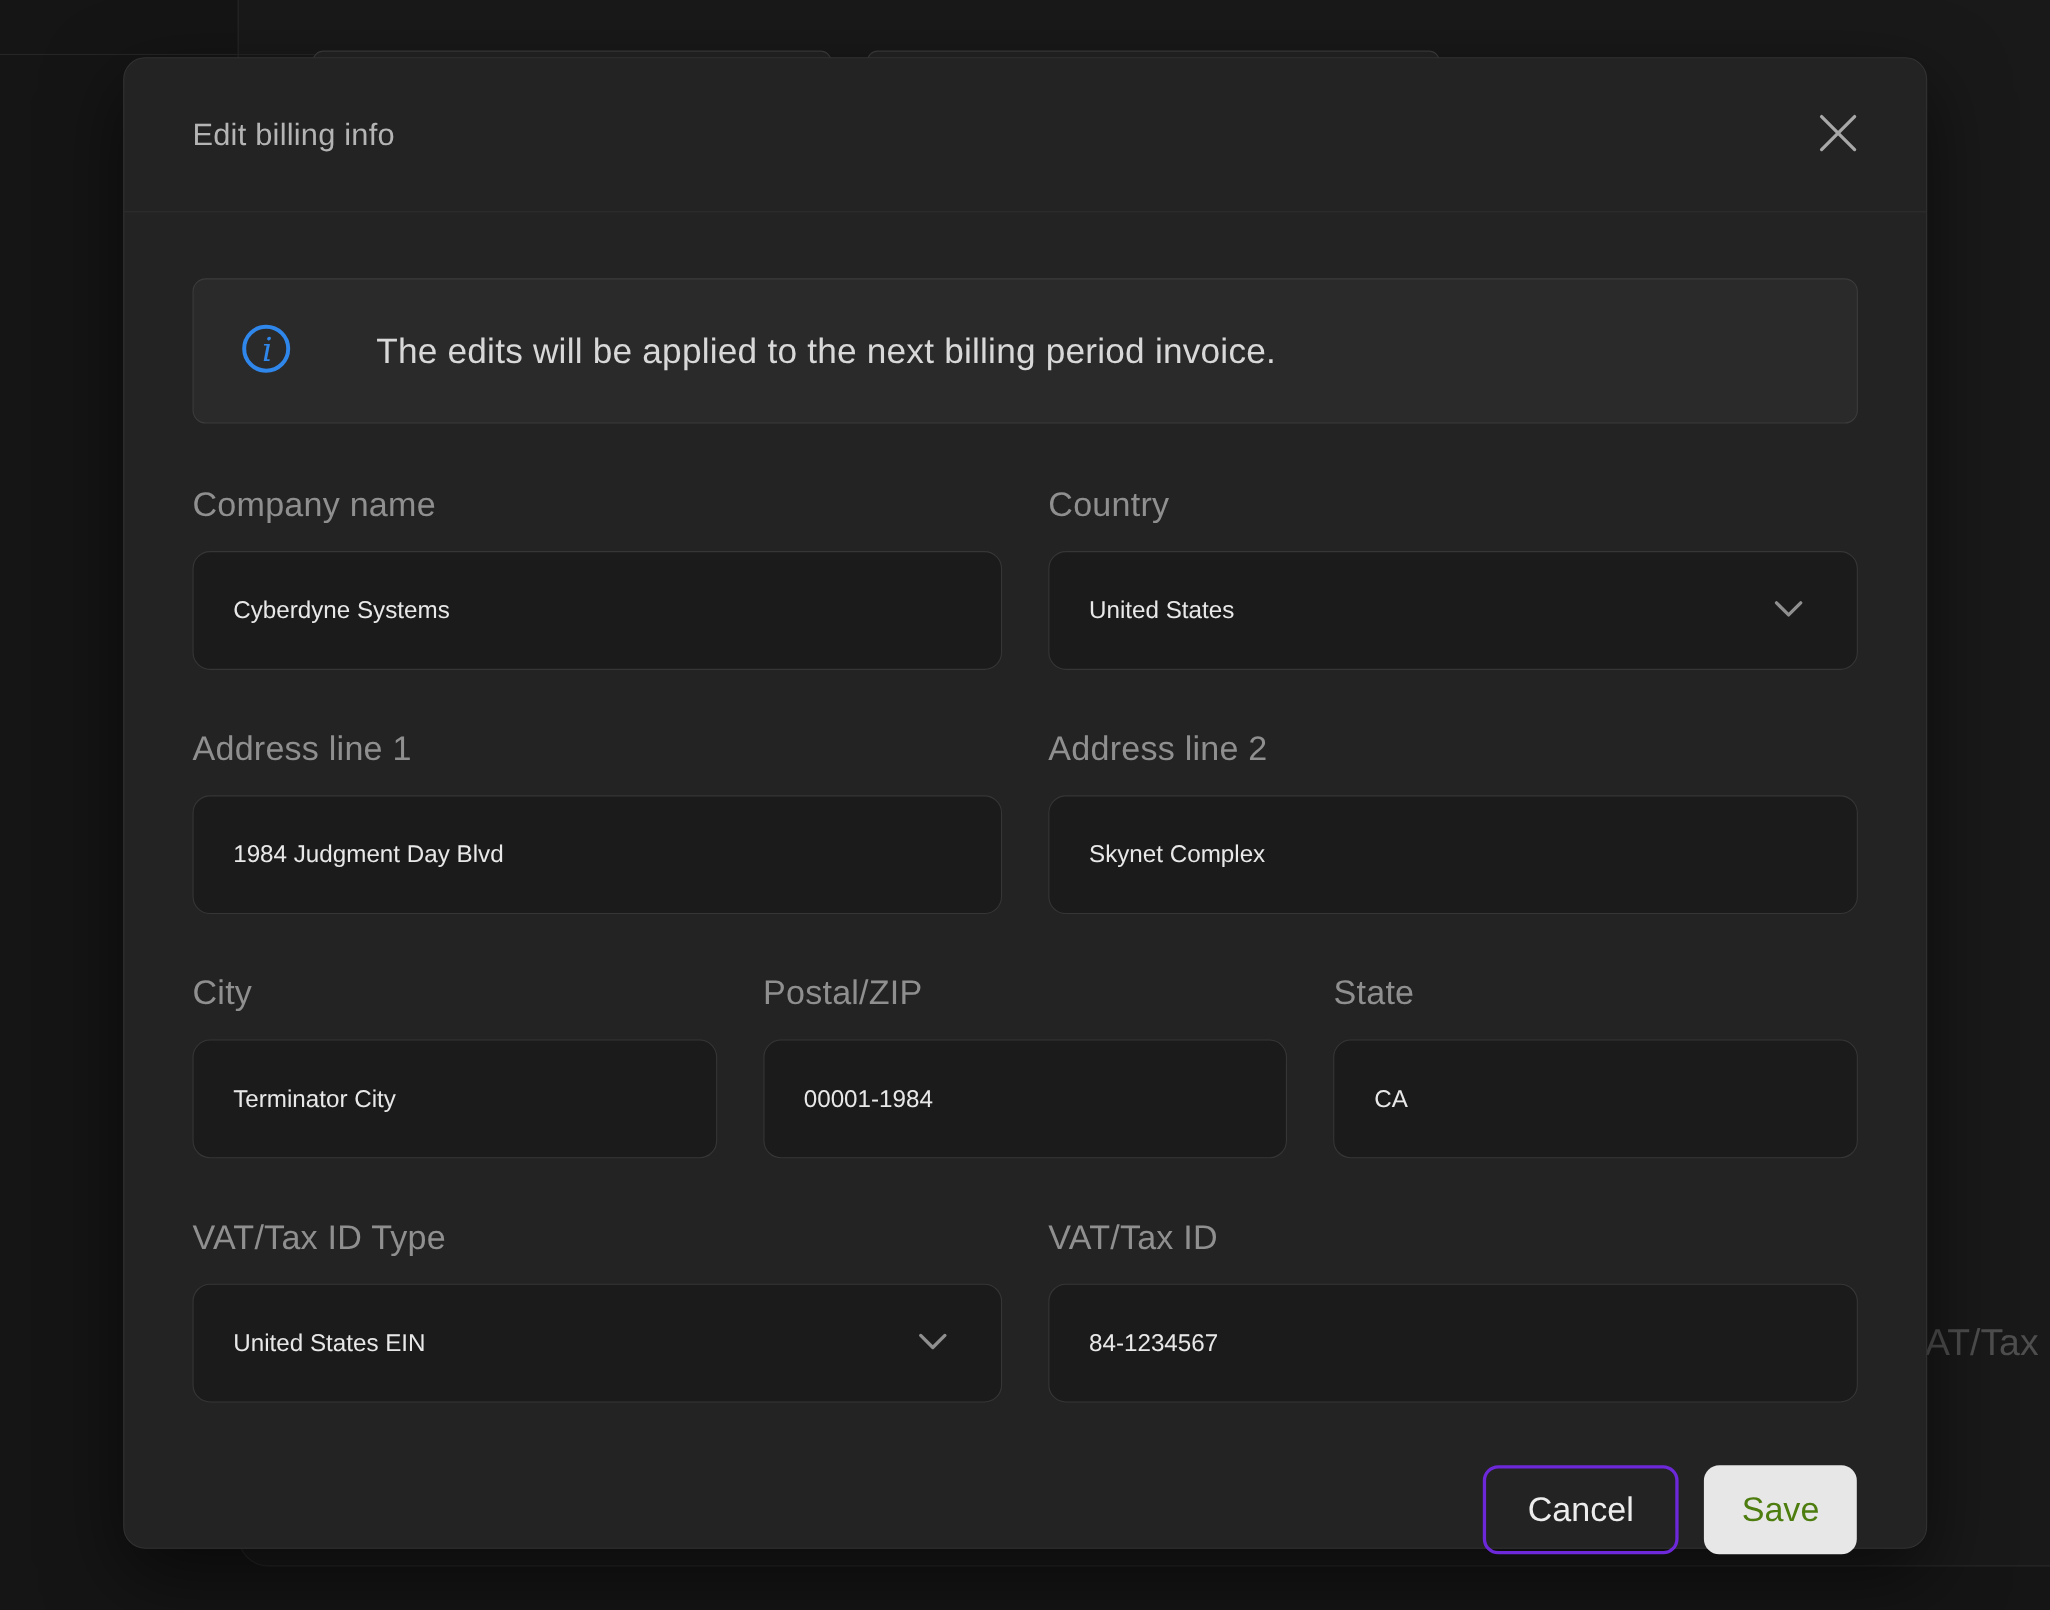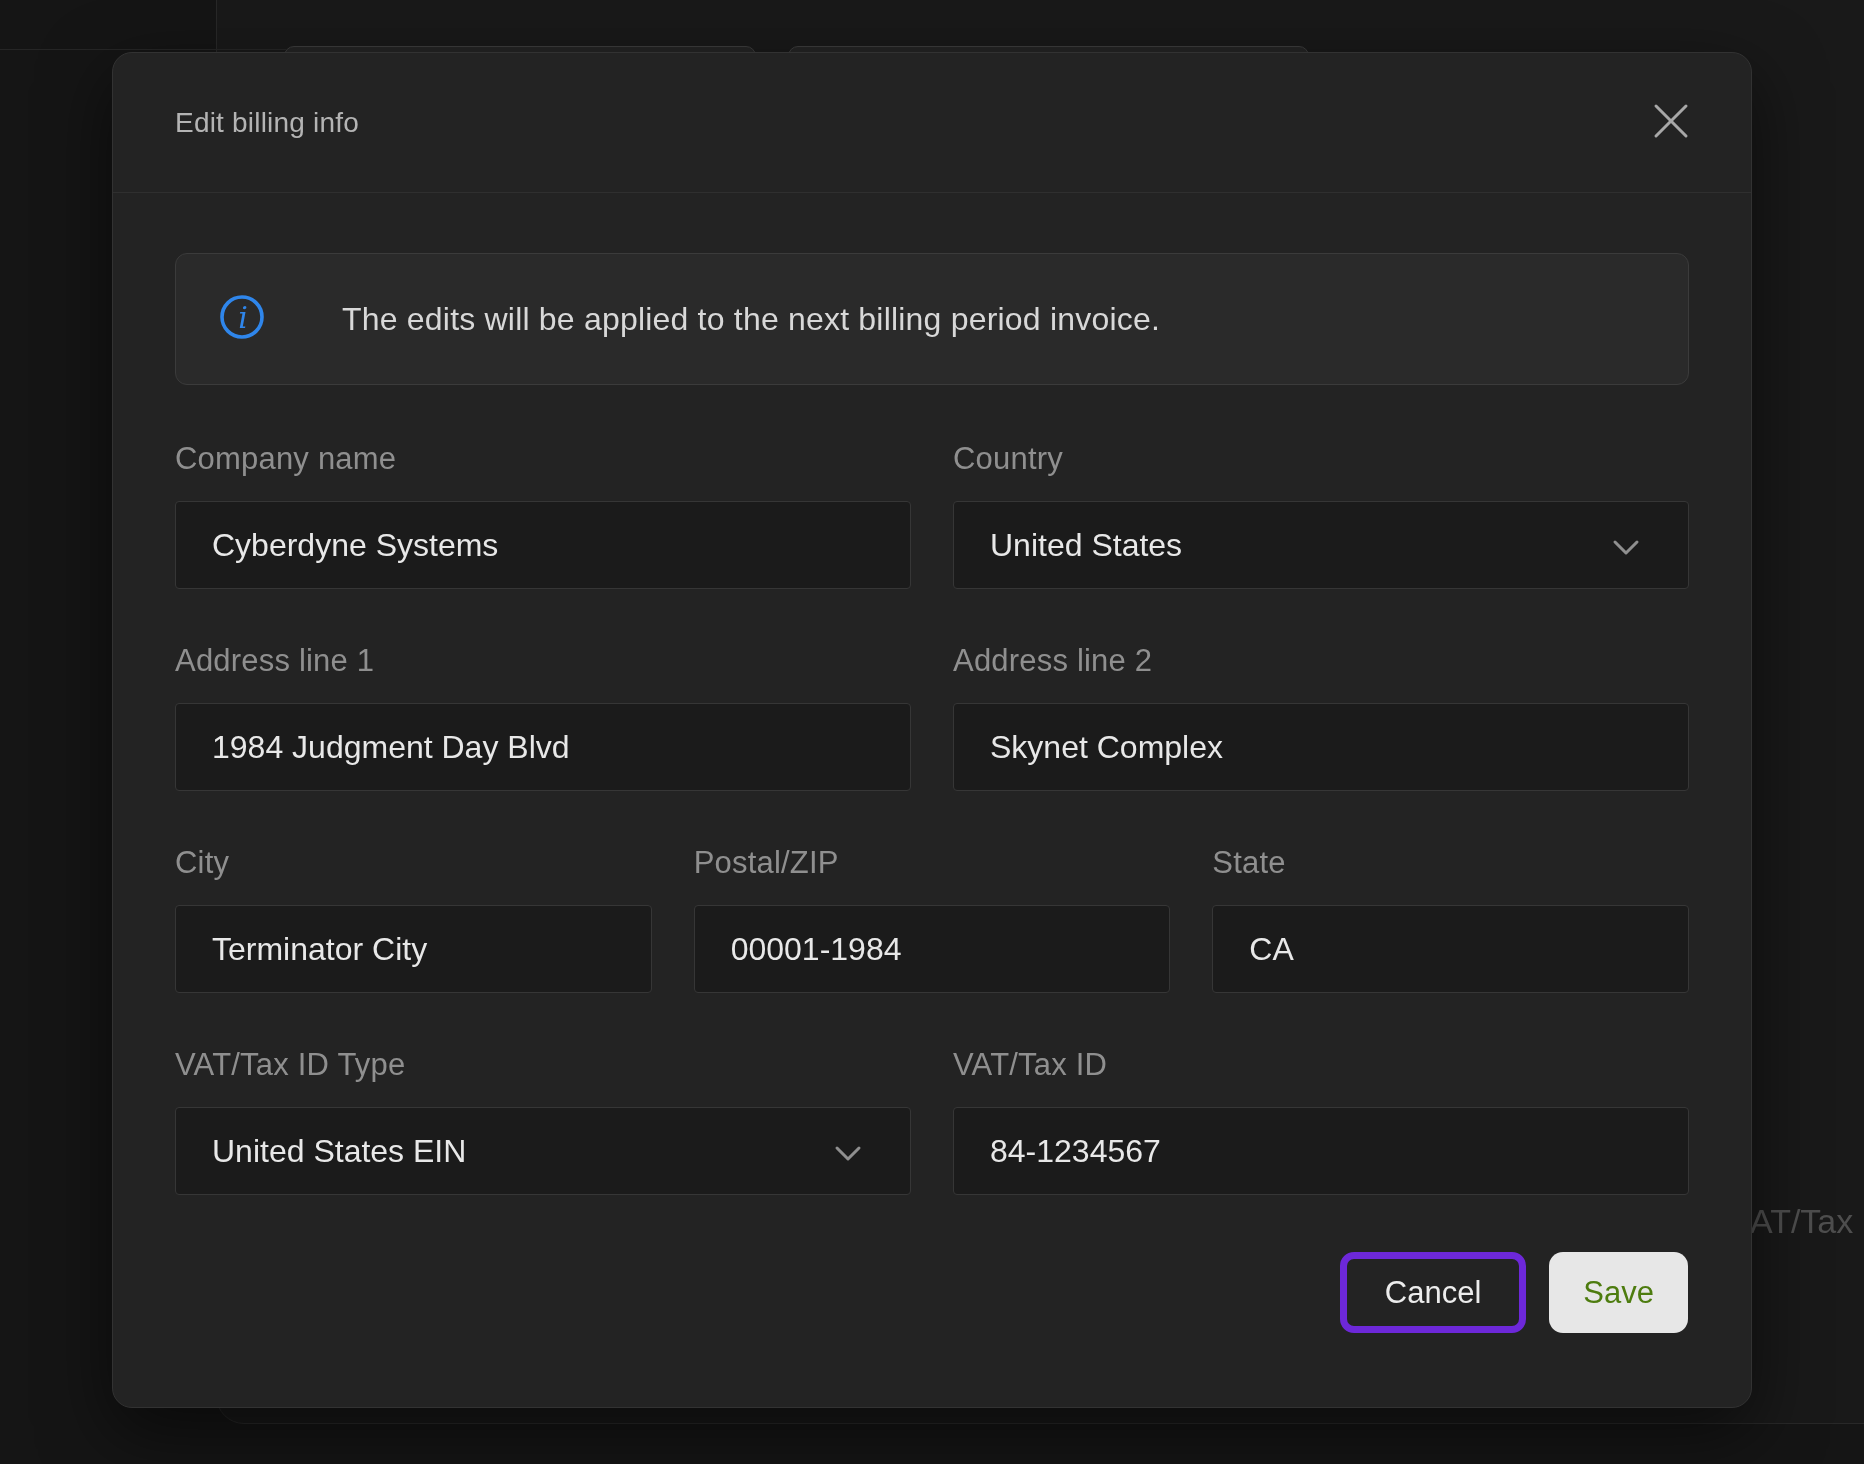--- a/index.html
+++ b/index.html
@@ -103,26 +103,26 @@
 
   .field-label {
     display: block;
     font-size: 31px;
     color: #8f8f8f;
     margin-bottom: 24px;
     letter-spacing: 0.2px;
   }
   .control {
     width: 100%;
-    height: 88px;
+    height: 108px;
     background: #1b1b1b;
     border: 1px solid #363636;
-    border-radius: 4px;
+    border-radius: 16px;
     color: #e8e8e8;
-    font-size: 32px;
+    font-size: 22px;
     font-family: "Liberation Sans", "DejaVu Sans", sans-serif;
     padding: 0 36px;
     outline: none;
   }
   .select-control {
     display: flex;
     align-items: center;
     justify-content: space-between;
     cursor: pointer;
   }
@@ -140,21 +140,21 @@
     height: 81px;
     border-radius: 14px;
     font-size: 31px;
     font-family: "Liberation Sans", "DejaVu Sans", sans-serif;
     cursor: pointer;
     display: flex; align-items: center; justify-content: center;
   }
   .btn-cancel {
     padding: 0 38px;
     background: transparent;
-    border: 7px solid #6d28d9;
+    border: 3px solid #6d28d9;
     color: #ececec;
   }
   .btn-save {
     padding: 0 34px;
     background: #e7e7e7;
     border: none;
     color: #4d7c0f;
     font-weight: 400;
   }
 </style>

